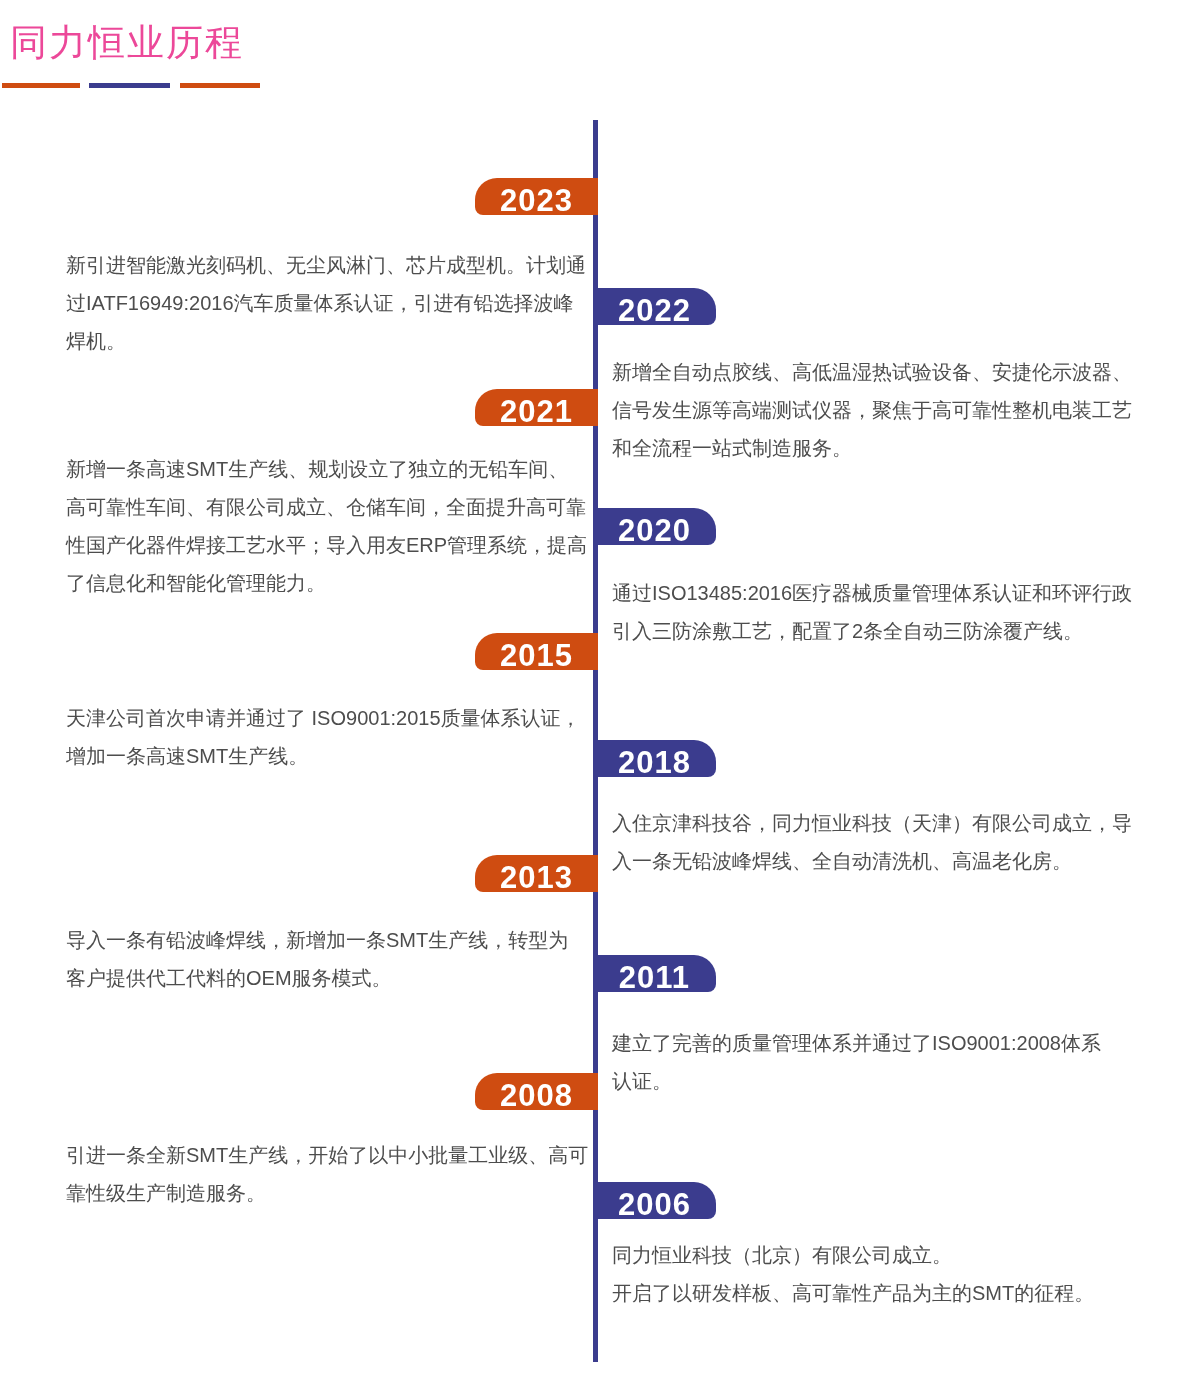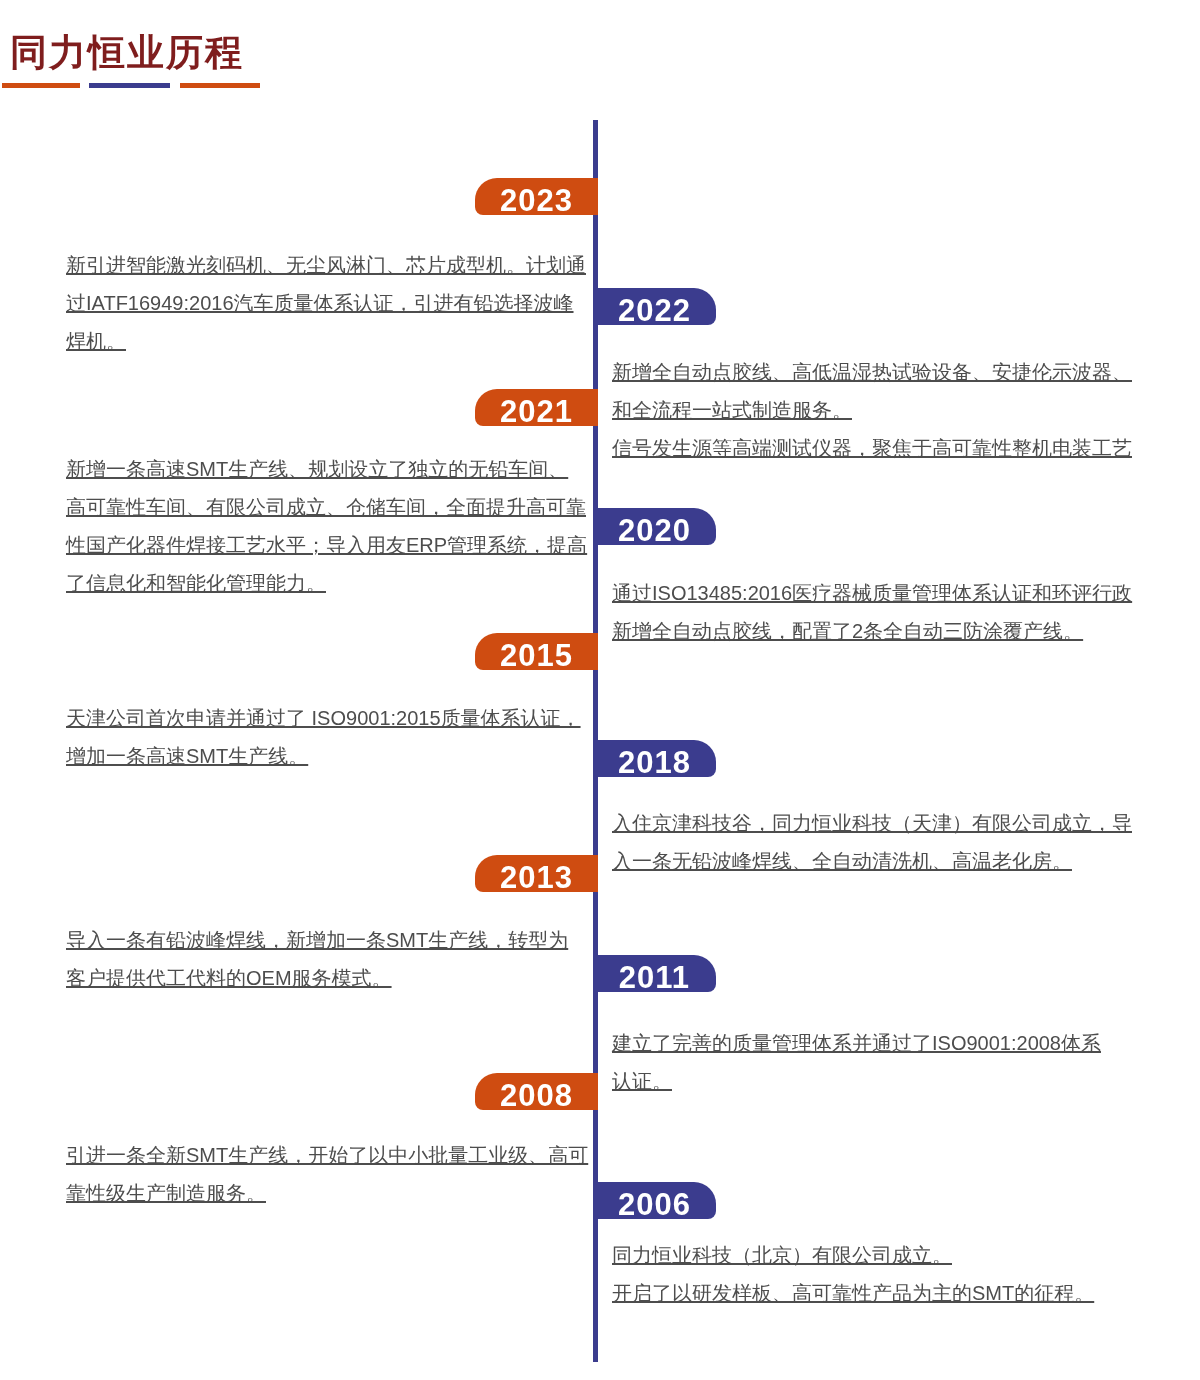--- a/index.html
+++ b/index.html
@@ -2,21 +2,21 @@
 <html><head>
 <meta charset="utf-8">
 <style>
   html,body{margin:0;padding:0;background:#ffffff;}
   .page{
     position:relative;width:1200px;height:1380px;background:#ffffff;overflow:hidden;
     font-family:"Liberation Sans","DejaVu Sans",sans-serif;
   }
   .title{
     position:absolute;left:10px;top:18px;
-    font-size:37px;font-weight:bold;color:#7f1d1d;letter-spacing:2px;margin-top:10px;
+    font-size:37px;font-weight:normal;color:#ec4899;letter-spacing:2px;
   }
   .accent-bar{position:absolute;top:83px;height:5px;}
   .accent-bar.orange{background:#cf4c11;}
   .accent-bar.blue{background:#3b3c8e;}
   .bar1{left:2px;width:78px;}
   .bar2{left:89px;width:81px;}
   .bar3{left:180px;width:80px;}
   .vline{
     position:absolute;left:593px;top:120px;width:5px;height:1242px;
     background:#3b3c8e;z-index:1;
@@ -26,21 +26,21 @@
     text-align:center;color:#ffffff;font-size:31px;font-weight:bold;
     letter-spacing:1px;z-index:2;
   }
   .badge.left{left:475px;background:#cf4c11;border-radius:22px 0 0 8px;}
   .badge.right{left:593px;background:#3b3c8e;border-radius:0 22px 8px 0;}
   .desc{
     position:absolute;color:#4d4d4d;font-size:20px;line-height:38px;z-index:1;
   }
   .desc.left{left:66px;width:530px;}
   .desc.right{left:612px;width:530px;}
-  .desc div{white-space:nowrap;text-decoration:underline;}
+  .desc div{white-space:nowrap;}
 </style>
 </head>
 <body>
 
 <div class="page">
 
   <div class="title">同力恒业历程</div>
   <div class="accent-bar orange bar1"></div>
   <div class="accent-bar blue bar2"></div>
   <div class="accent-bar orange bar3"></div>
@@ -50,36 +50,36 @@
   <div class="badge left" style="top:178px">2023</div>
   <div class="desc left" style="top:246px">
     <div>新引进智能激光刻码机、无尘风淋门、芯片成型机。计划通</div>
     <div>过IATF16949:2016汽车质量体系认证，引进有铅选择波峰</div>
     <div>焊机。</div>
   </div>
 
   <div class="badge right" style="top:288px">2022</div>
   <div class="desc right" style="top:353px">
     <div>新增全自动点胶线、高低温湿热试验设备、安捷伦示波器、</div>
+    <div>信号发生源等高端测试仪器，聚焦于高可靠性整机电装工艺</div>
     <div>和全流程一站式制造服务。</div>
-    <div>信号发生源等高端测试仪器，聚焦于高可靠性整机电装工艺</div>
   </div>
 
   <div class="badge left" style="top:389px">2021</div>
   <div class="desc left" style="top:450px">
     <div>新增一条高速SMT生产线、规划设立了独立的无铅车间、</div>
     <div>高可靠性车间、有限公司成立、仓储车间，全面提升高可靠</div>
     <div>性国产化器件焊接工艺水平；导入用友ERP管理系统，提高</div>
     <div>了信息化和智能化管理能力。</div>
   </div>
 
   <div class="badge right" style="top:508px">2020</div>
   <div class="desc right" style="top:574px">
     <div>通过ISO13485:2016医疗器械质量管理体系认证和环评行政</div>
-    <div>新增全自动点胶线，配置了2条全自动三防涂覆产线。</div>
+    <div>引入三防涂敷工艺，配置了2条全自动三防涂覆产线。</div>
   </div>
 
   <div class="badge left" style="top:633px">2015</div>
   <div class="desc left" style="top:699px">
     <div>天津公司首次申请并通过了 ISO9001:2015质量体系认证，</div>
     <div>增加一条高速SMT生产线。</div>
   </div>
 
   <div class="badge right" style="top:740px">2018</div>
   <div class="desc right" style="top:804px">

